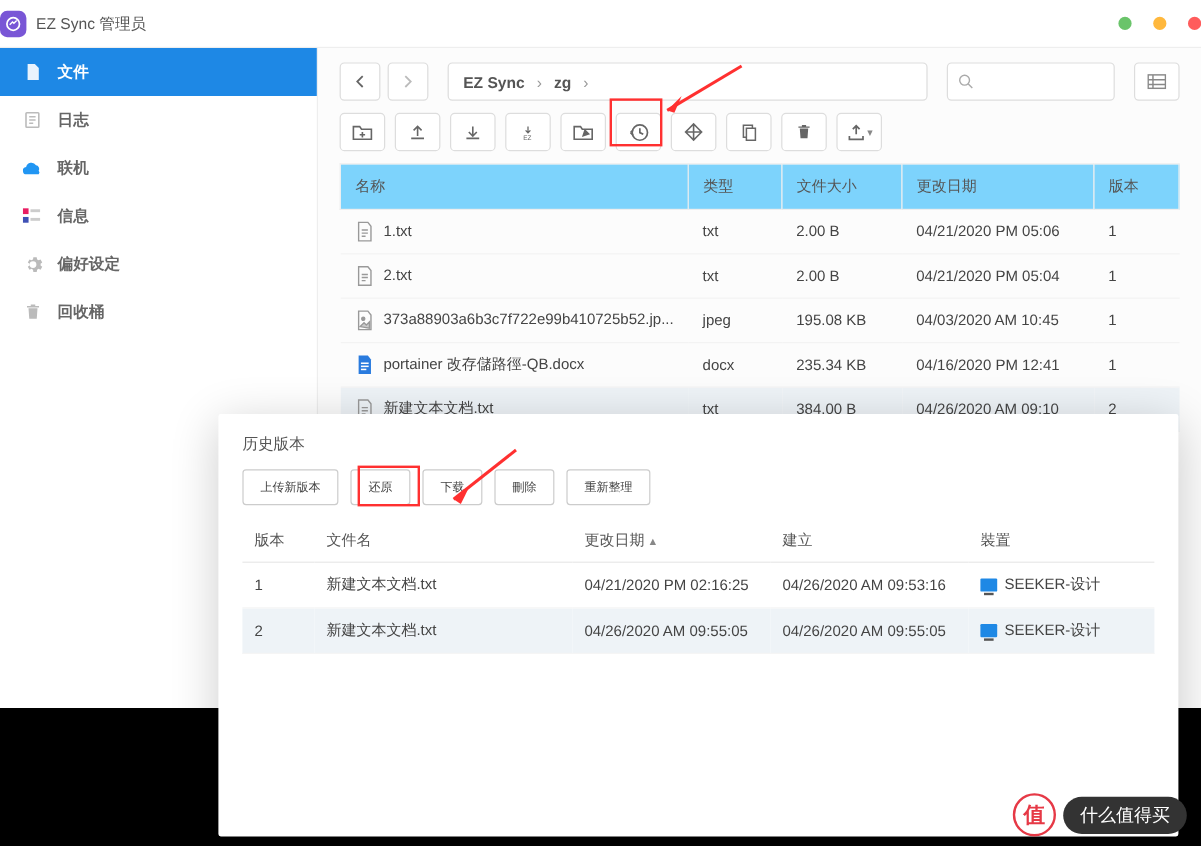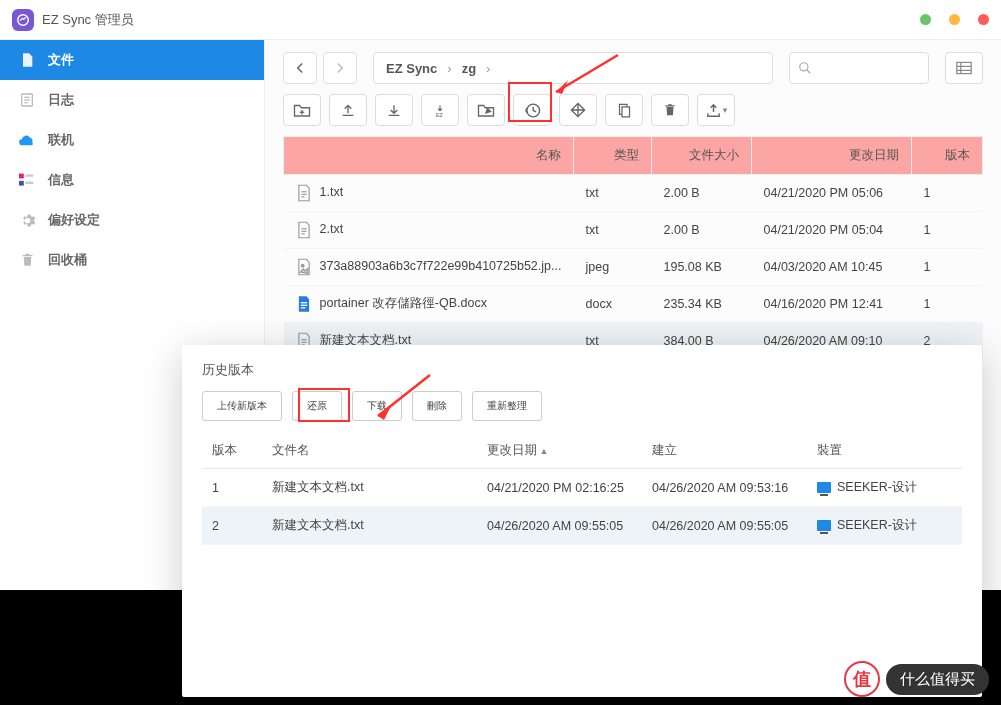--- a/index.html
+++ b/index.html
@@ -1,18 +1,18 @@
 <!DOCTYPE html>
 <html><head>
   <meta charset="utf-8">
   <style>
     * { margin: 0; padding: 0; box-sizing: border-box; font-family: "Microsoft YaHei", Arial, sans-serif; }
     body { width: 1001px; height: 705px; background: #000; overflow: hidden; position: relative; }
     .window { width: 1001px; height: 590px; background: #fefefe; position: absolute; top: 0; left: 0; }
-    .titlebar { height: 40px; display: flex; align-items: center; padding: 0 12px; background: #fff; border-bottom: 1px solid #eee; }
+    .titlebar { height: 40px; display: flex; align-items: center; padding: 0 0; background: #fff; border-bottom: 1px solid #eee; }
     .app-icon { width: 22px; height: 22px; background: #7956d6; border-radius: 6px; display: flex; align-items: center; justify-content: center; margin-right: 8px; }
     .app-icon svg { width: 14px; height: 14px; }
     .title-text { font-size: 13px; color: #555; flex: 1; }
     .win-controls { display: flex; gap: 18px; }
     .dot { width: 11px; height: 11px; border-radius: 50%; }
     .dot-min { background: #6ac46a; }
     .dot-max { background: #ffb83d; }
     .dot-close { background: #ff5c5c; }
     .body-area { display: flex; height: calc(100% - 40px); }
     .sidebar { width: 265px; background: #fff; border-right: 1px solid #eee; font-weight: bold; }
@@ -24,21 +24,21 @@
     .nav-btn { width: 34px; height: 32px; border: 1px solid #ddd; border-radius: 4px; background: #fff; display: flex; align-items: center; justify-content: center; cursor: pointer; }
     .breadcrumb { flex: 1; height: 32px; border: 1px solid #ddd; border-radius: 4px; background: #fff; display: flex; align-items: center; padding: 0 12px; font-size: 13px; color: #555; gap: 10px; margin-left: 10px; }
     .bc-chevron { color: #999; }
     .search-box { width: 140px; height: 32px; border: 1px solid #ddd; border-radius: 4px; background: #fff; display: flex; align-items: center; padding: 0 8px; margin-left: 10px; }
     .view-toggle { width: 38px; height: 32px; border: 1px solid #ddd; border-radius: 4px; background: #fff; display: flex; align-items: center; justify-content: center; margin-left: 10px; }
     .toolbar { display: flex; gap: 8px; margin-bottom: 10px; }
     .tool-btn { width: 38px; height: 32px; border: 1px solid #ddd; border-radius: 4px; background: #fff; display: flex; align-items: center; justify-content: center; cursor: pointer; color: #555; }
     .tool-highlight { position: absolute; border: 2px solid #ff3030; width: 44px; height: 40px; pointer-events: none; }
     .tool-highlight.th1 { left: 508px; top: 82px; }
     .file-table { width: 100%; border-collapse: collapse; font-size: 12.5px; color: #444; }
-    .file-table th { text-align: right; font-weight: normal; padding: 10px 12px; border: 1px solid #eee; background: #fca5a5; color: #555; }
+    .file-table th { text-align: left; font-weight: normal; padding: 10px 12px; border: 1px solid #eee; background: #7dd3fc; color: #555; }
     .file-table td { padding: 9px 12px; border-bottom: 1px solid #f3f3f3; }
     .file-table tr.selected td { background: #eef3f7; }
     .file-icon { display: inline-block; width: 16px; height: 18px; margin-right: 8px; vertical-align: middle; }
     .arrow-annotate { position: absolute; pointer-events: none; }
     .arrow1 { left: 548px; top: 50px; }
     .dialog { position: absolute; left: 182px; top: 345px; width: 800px; height: 352px; background: #fff; box-shadow: 0 8px 40px rgba(0,0,0,0.20); border-radius: 2px; }
     .dialog-title { padding: 16px 20px 12px; font-size: 13px; color: #555; }
     .dialog-toolbar { padding: 0 20px 12px; display: flex; gap: 10px; position: relative; }
     .dialog-btn { height: 30px; padding: 0 14px; border: 1px solid #ccc; border-radius: 3px; background: #fff; font-size: 10px; color: #444; cursor: pointer; }
     .btn-highlight { position: absolute; border: 2px solid #ff3030; width: 52px; height: 34px; left: 116px; top: -3px; pointer-events: none; }

